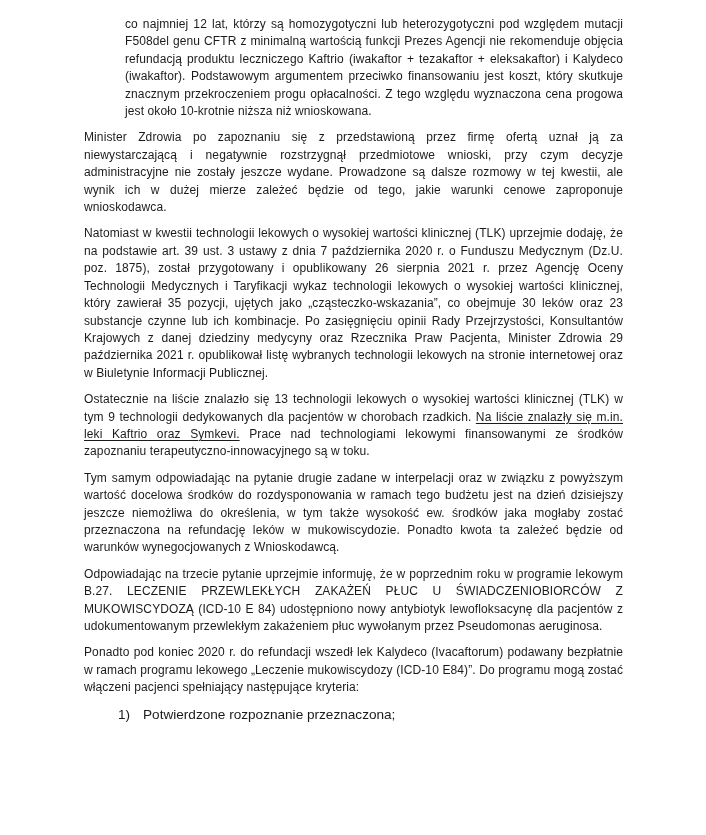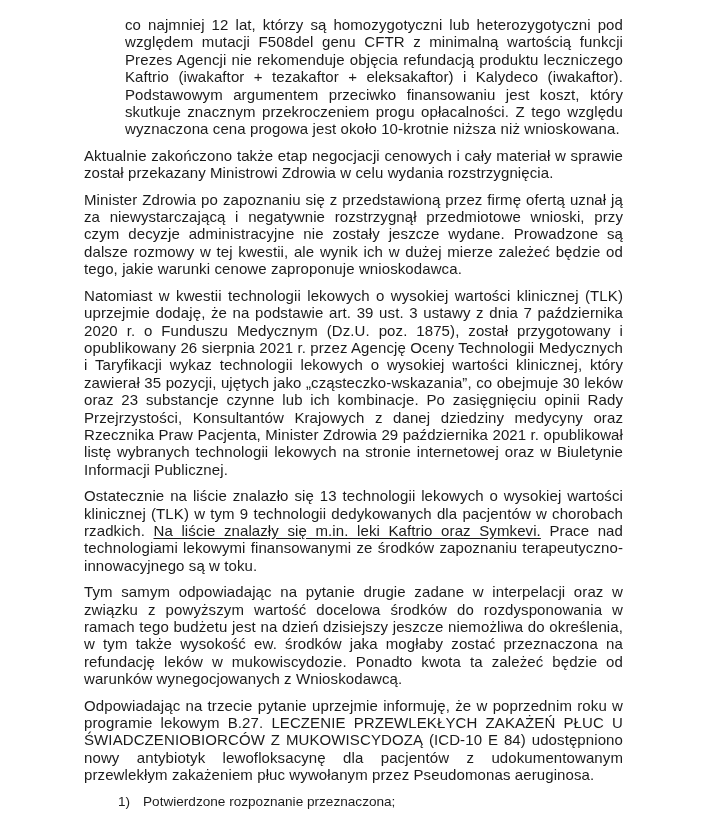--- a/index.html
+++ b/index.html
@@ -16,21 +16,21 @@
   }
   .page {
     box-sizing: border-box;
     width: 706px;
     height: 835px;
     padding: 16px 83px 0 84px;
     background: #ffffff;
   }
   .para {
     margin: 0 0 9px 0;
-    font-size: 15px;
+    font-size: 12px;
     line-height: 17.4px;
     text-align: justify;
     text-justify: inter-word;
     letter-spacing: 0.1px;
   }
   .para.indent {
     margin-left: 41px;
   }
   .u {
     text-decoration: underline;
@@ -49,33 +49,33 @@
     flex: 1 1 auto;
   }
 </style>
 </head>
 <body>
 
 <div class="page">
 
   <p class="para indent">co najmniej 12 lat, którzy są homozygotyczni lub heterozygotyczni pod względem mutacji F508del genu CFTR z minimalną wartością funkcji Prezes Agencji nie rekomenduje objęcia refundacją produktu leczniczego Kaftrio (iwakaftor + tezakaftor + eleksakaftor) i Kalydeco (iwakaftor). Podstawowym argumentem przeciwko finansowaniu jest koszt, który skutkuje znacznym przekroczeniem progu opłacalności. Z tego względu wyznaczona cena progowa jest około 10-krotnie niższa niż wnioskowana.</p>
 
-  <p class="para">Aktualnie zakończono także etap negocjacji cenowych i cały materiał w sprawie został przekazany Ministrowi Zdrowia w celu wydania rozstrzygnięcia.</p>
 
   <p class="para">Minister Zdrowia po zapoznaniu się z przedstawioną przez firmę ofertą uznał ją za niewystarczającą i negatywnie rozstrzygnął przedmiotowe wnioski, przy czym decyzje administracyjne nie zostały jeszcze wydane. Prowadzone są dalsze rozmowy w tej kwestii, ale wynik ich w dużej mierze zależeć będzie od tego, jakie warunki cenowe zaproponuje wnioskodawca.</p>
 
   <p class="para">Natomiast w kwestii technologii lekowych o wysokiej wartości klinicznej (TLK) uprzejmie dodaję, że na podstawie art. 39 ust. 3 ustawy z dnia 7 października 2020 r. o Funduszu Medycznym (Dz.U. poz. 1875), został przygotowany i opublikowany 26 sierpnia 2021 r. przez Agencję Oceny Technologii Medycznych i Taryfikacji wykaz technologii lekowych o wysokiej wartości klinicznej, który zawierał 35 pozycji, ujętych jako „cząsteczko-wskazania”, co obejmuje 30 leków oraz 23 substancje czynne lub ich kombinacje. Po zasięgnięciu opinii Rady Przejrzystości, Konsultantów Krajowych z danej dziedziny medycyny oraz Rzecznika Praw Pacjenta, Minister Zdrowia 29 października 2021 r. opublikował listę wybranych technologii lekowych na stronie internetowej oraz w Biuletynie Informacji Publicznej.</p>
 
   <p class="para">
     <span>Ostatecznie na liście znalazło się 13 technologii lekowych o wysokiej wartości klinicznej (TLK) w tym 9 technologii dedykowanych dla pacjentów w chorobach rzadkich. </span><span class="u">Na liście znalazły się m.in. leki Kaftrio oraz Symkevi.</span><span> Prace nad technologiami lekowymi finansowanymi ze środków zapoznaniu terapeutyczno-innowacyjnego są w toku.</span>
   </p>
 
   <p class="para">Tym samym odpowiadając na pytanie drugie zadane w interpelacji oraz w związku z powyższym wartość docelowa środków do rozdysponowania w ramach tego budżetu jest na dzień dzisiejszy jeszcze niemożliwa do określenia, w tym także wysokość ew. środków jaka mogłaby zostać przeznaczona na refundację leków w mukowiscydozie. Ponadto kwota ta zależeć będzie od warunków wynegocjowanych z Wnioskodawcą.</p>
 
   <p class="para">Odpowiadając na trzecie pytanie uprzejmie informuję, że w poprzednim roku w programie lekowym B.27. LECZENIE PRZEWLEKŁYCH ZAKAŻEŃ PŁUC U ŚWIADCZENIOBIORCÓW Z MUKOWISCYDOZĄ (ICD-10 E 84) udostępniono nowy antybiotyk lewofloksacynę dla pacjentów z udokumentowanym przewlekłym zakażeniem płuc wywołanym przez Pseudomonas aeruginosa.</p>
 
+  <p class="para">Ponadto pod koniec 2020 r. do refundacji wszedł lek Kalydeco (Ivacaftorum) podawany bezpłatnie w ramach programu lekowego „Leczenie mukowiscydozy (ICD-10 E84)”. Do programu mogą zostać włączeni pacjenci spełniający następujące kryteria:</p>
 
   <div class="list-item">
     <span class="list-marker">1)</span>
     <span class="list-text">Potwierdzone rozpoznanie przeznaczona;</span>
   </div>
 
 </div>
 
 </body></html>

